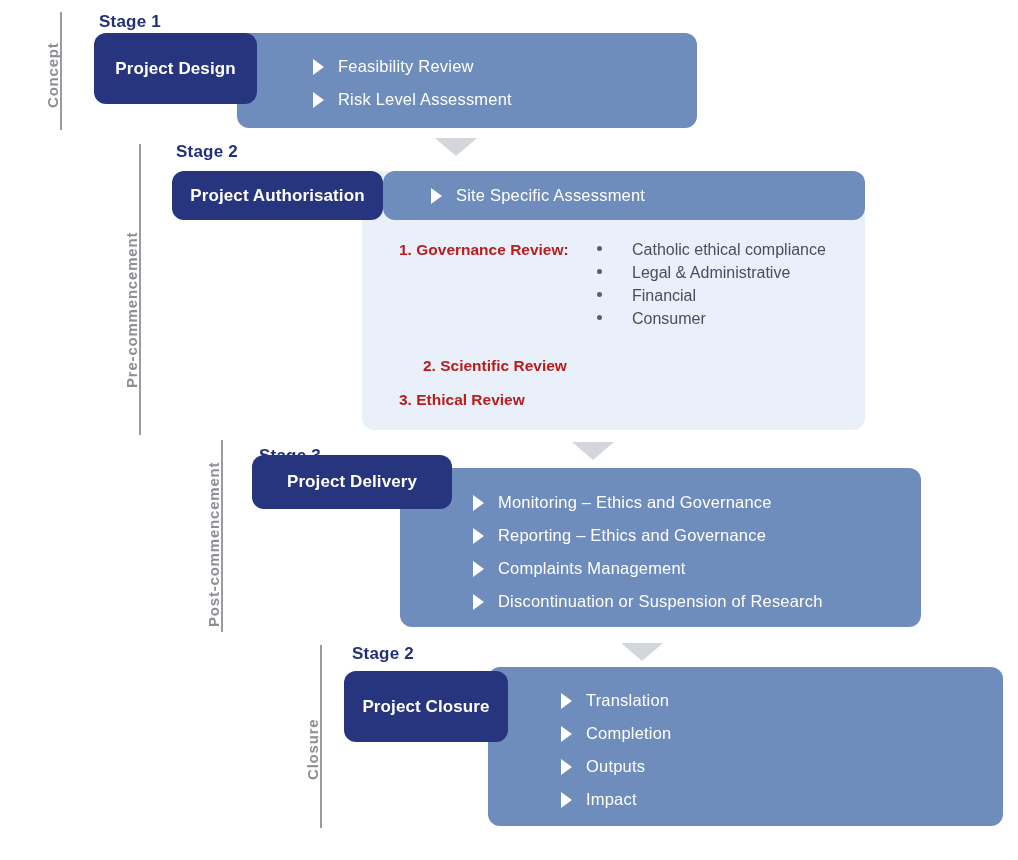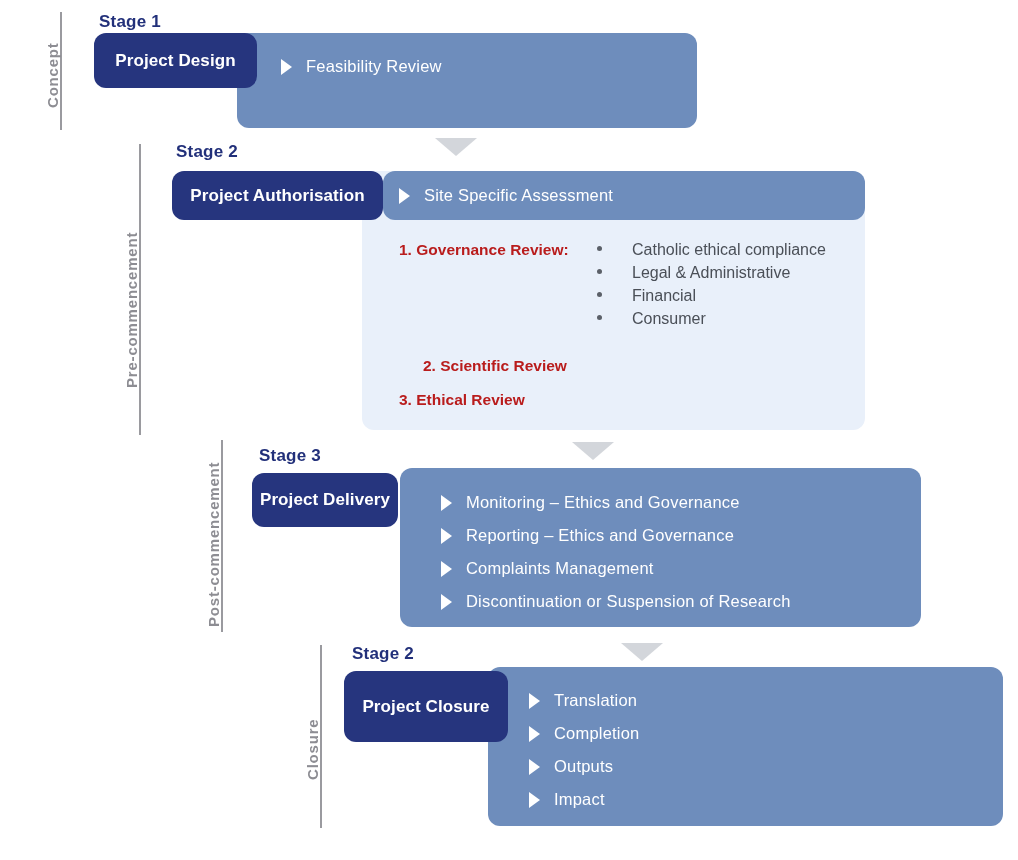--- a/index.html
+++ b/index.html
@@ -77,20 +77,21 @@
   
   .band-items {
     position: absolute;
     z-index: 3;
   }
   .band-item {
     display: flex;
     align-items: center;
     margin-bottom: 0;
     height: 33px;
+    margin-left: 32px;
   }
   .tri {
     width: 0; height: 0;
     border-top: 8px solid transparent;
     border-bottom: 8px solid transparent;
     border-left: 11px solid #ffffff;
     margin-right: 14px;
     flex: 0 0 auto;
   }
   .band-item-label {
@@ -163,26 +164,30 @@
   <div class="phase-rule" style="left:221px; top:440px; height:192px;"></div>
   <div class="phase-label" style="left:205px; top:627px;">Post-commencement</div>
 
   <div class="phase-rule" style="left:320px; top:645px; height:183px;"></div>
   <div class="phase-label" style="left:304px; top:780px;">Closure</div>
 
   <div class="stage-caption" style="left:99px; top:12px;">Stage 1</div>
 
   <div class="band" style="left:237px; top:33px; width:460px; height:95px;"></div>
 
-  <div class="stage-chip" style="left:94px; top:33px; width:163px; height:55px;">Project Design</div>
+  <div class="stage-chip" style="left:94px; top:33px; width:163px; height:71px;">Project Design</div>
 
   <div class="band-items" style="left:281px; top:50px;">
     <div class="band-item">
       <span class="tri"></span>
       <span class="band-item-label">Feasibility Review</span>
+    </div>
+    <div class="band-item">
+      <span class="tri"></span>
+      <span class="band-item-label">Risk Level Assessment</span>
     </div>
   </div>
 
   <div class="down-arrow" style="left:435px; top:138px;"></div>
 
   <div class="stage-caption" style="left:176px; top:142px;">Stage 2</div>
 
   <div class="subpanel" style="left:362px; top:171px; width:503px; height:259px;"></div>
 
   <div class="band" style="left:383px; top:171px; width:482px; height:49px;"></div>
@@ -228,21 +233,21 @@
       <div class="review-title">3. Ethical Review</div>
     </div>
   </div>
 
   <div class="down-arrow" style="left:572px; top:442px;"></div>
 
   <div class="stage-caption" style="left:259px; top:446px;">Stage 3</div>
 
   <div class="band" style="left:400px; top:468px; width:521px; height:159px;"></div>
 
-  <div class="stage-chip" style="left:252px; top:473px; width:146px; height:54px;">Project Delivery</div>
+  <div class="stage-chip" style="left:252px; top:455px; width:200px; height:54px;">Project Delivery</div>
 
   <div class="band-items" style="left:441px; top:486px;">
     <div class="band-item">
       <span class="tri"></span>
       <span class="band-item-label">Monitoring – Ethics and Governance</span>
     </div>
     <div class="band-item">
       <span class="tri"></span>
       <span class="band-item-label">Reporting – Ethics and Governance</span>
     </div>

